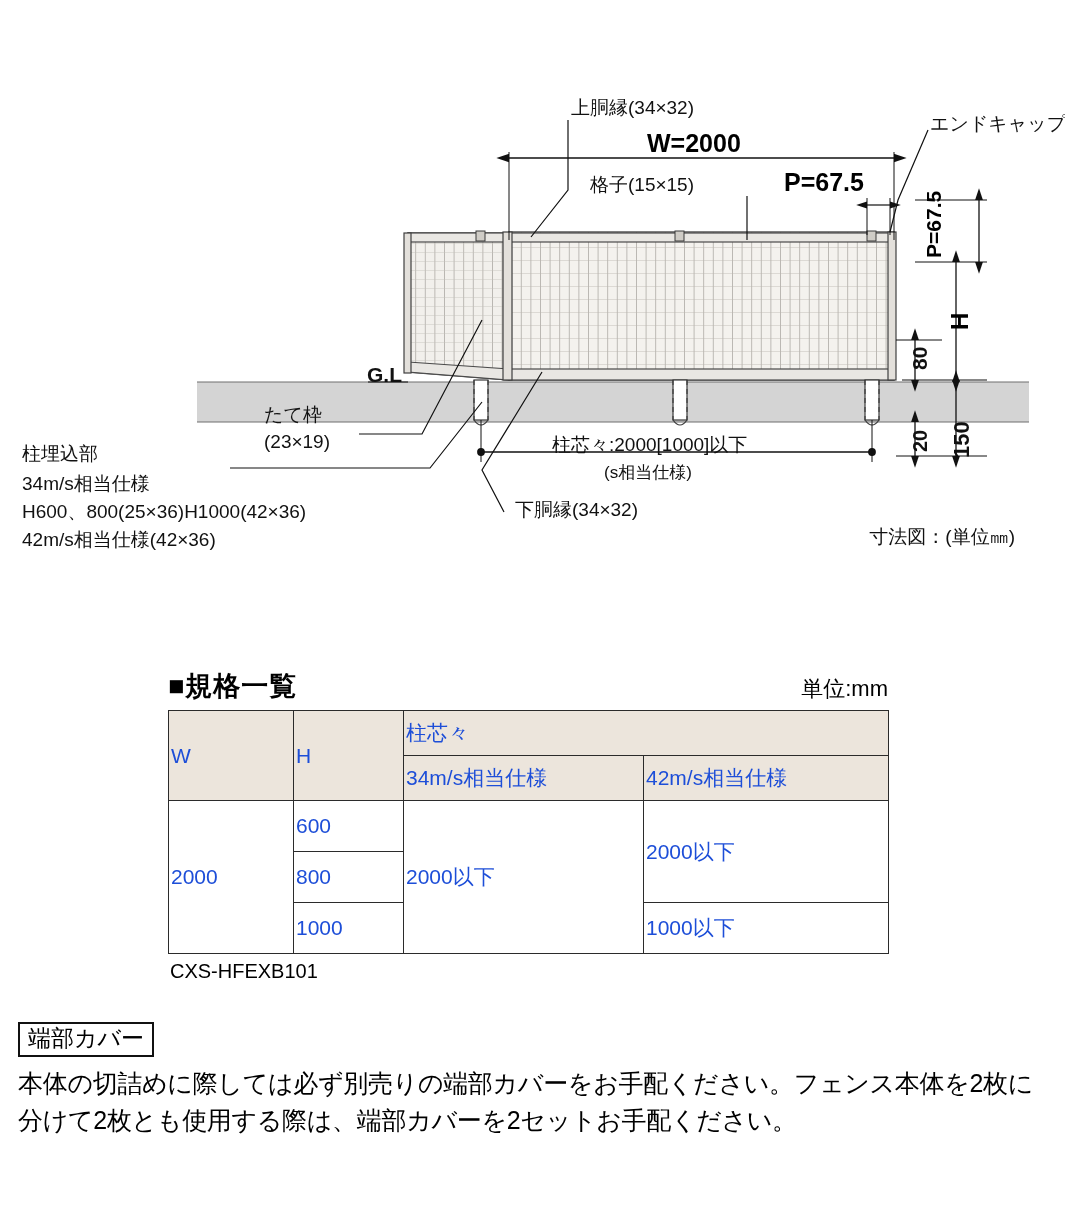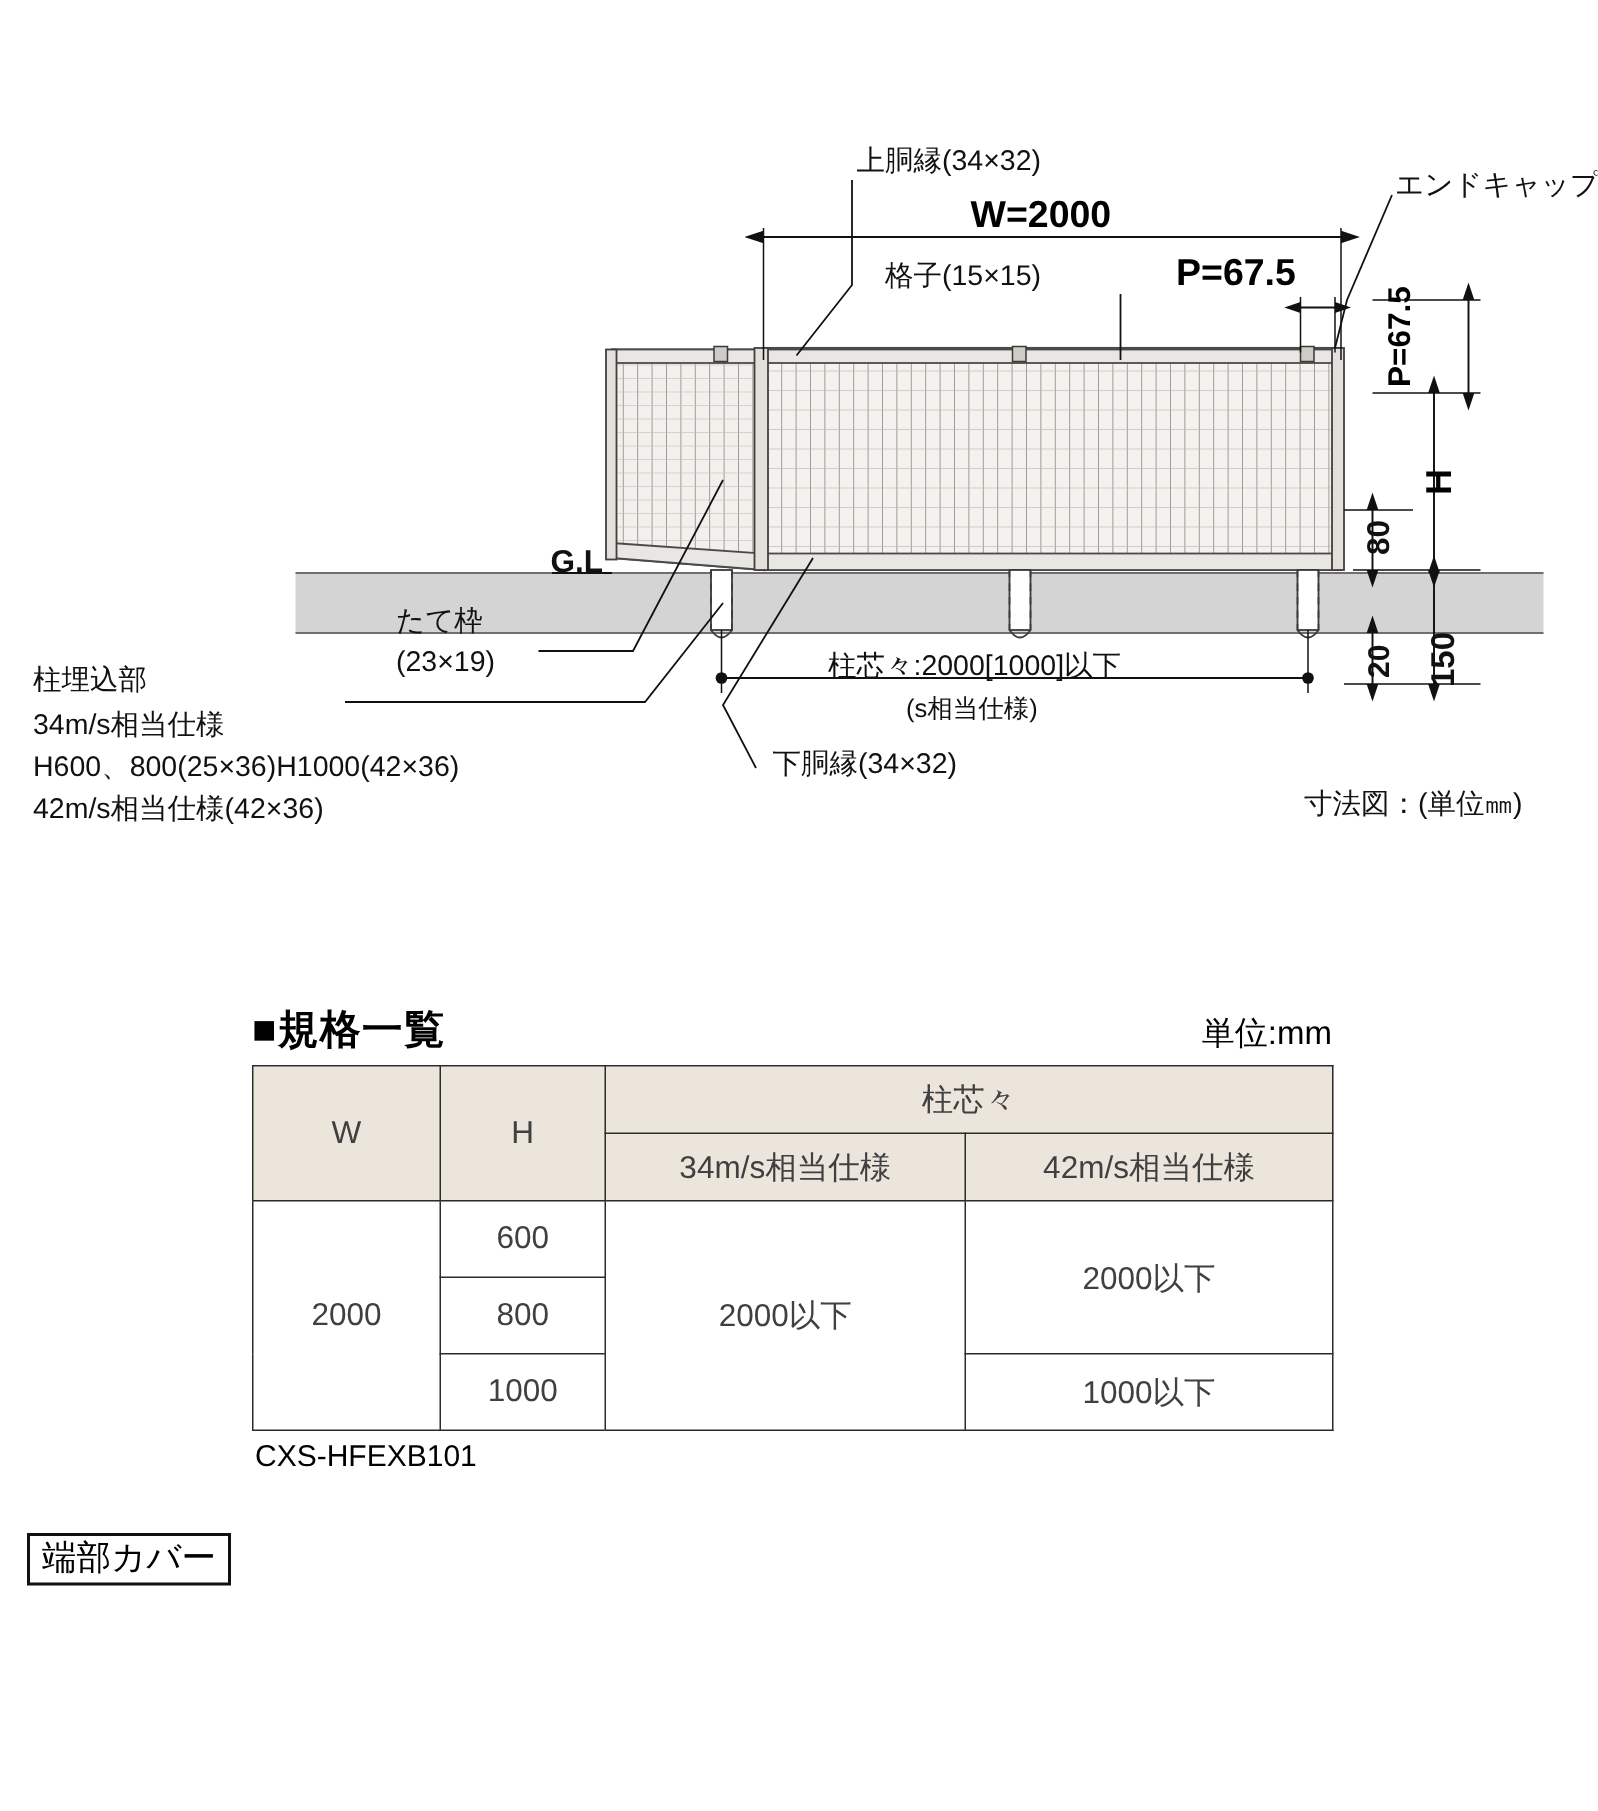--- a/index.html
+++ b/index.html
@@ -60,25 +60,24 @@
   #spec-unit {
     font-size: 22px;
   }
   table.spec {
     border-collapse: collapse;
     width: 720px;
     table-layout: fixed;
   }
   table.spec td, table.spec th {
     border: 1px solid #2b2b2b;
-    text-align: center;
     font-weight: normal;
     font-size: 21px;
     padding: 4px 2px;
-    color: #404040;
+    color: #1d4ed8;
     margin-top: 36px;
   }
   table.spec .hdr {
     background: #ece5dc;
     height: 36px;
   }
   table.spec .tall { height: 42px; }
   #spec-code {
     font-size: 20px;
     margin-top: 6px;
@@ -310,13 +309,14 @@
         <td class="tall">1000以下</td>
       </tr>
     </tbody>
   </table>
 
   <div id="spec-code">CXS-HFEXB101</div>
 </div>
 
 <div id="note">
   <div id="note-tag">端部カバー</div>
+  <div id="note-body">本体の切詰めに際しては必ず別売りの端部カバーをお手配ください。フェンス本体を2枚に分けて2枚とも使用する際は、端部カバーを2セットお手配ください。</div>
 </div>
 
 </body></html>

